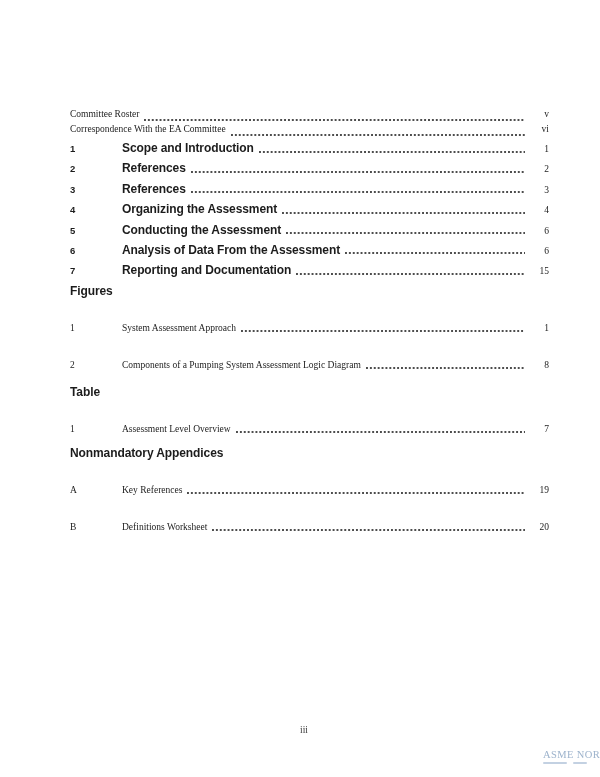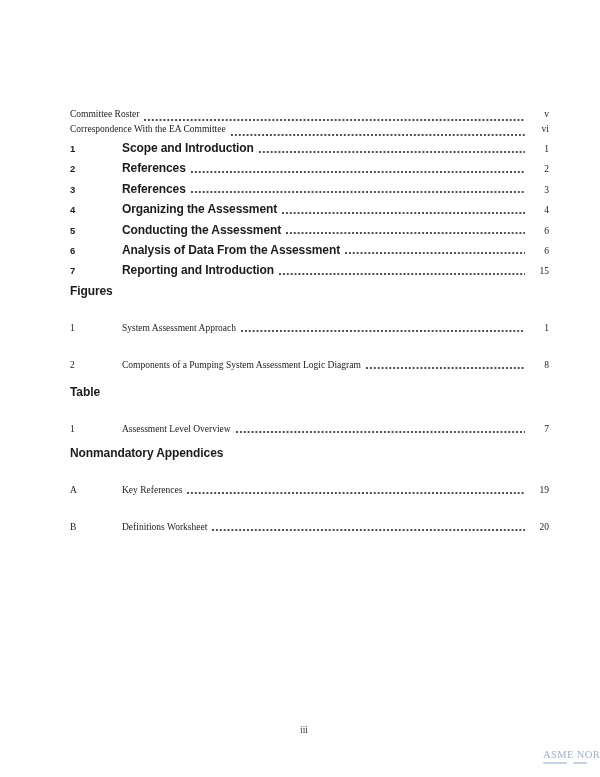--- a/index.html
+++ b/index.html
@@ -167,21 +167,21 @@
         <span class="pg">6</span>
       </div>
       <div class="row">
         <span class="num">6</span>
         <span class="ttl">Analysis of Data From the Assessment</span>
         <span class="leader"></span>
         <span class="pg">6</span>
       </div>
       <div class="row">
         <span class="num">7</span>
-        <span class="ttl">Reporting and Introduction</span>
+        <span class="ttl">Reporting and Documentation</span>
         <span class="leader"></span>
         <span class="pg">15</span>
       </div>
     </div>
 
     <div class="group g-figures">
       <div class="group-heading">Figures</div>
       <div class="row">
         <span class="num">1</span>
         <span class="ttl">System Assessment Approach</span>

